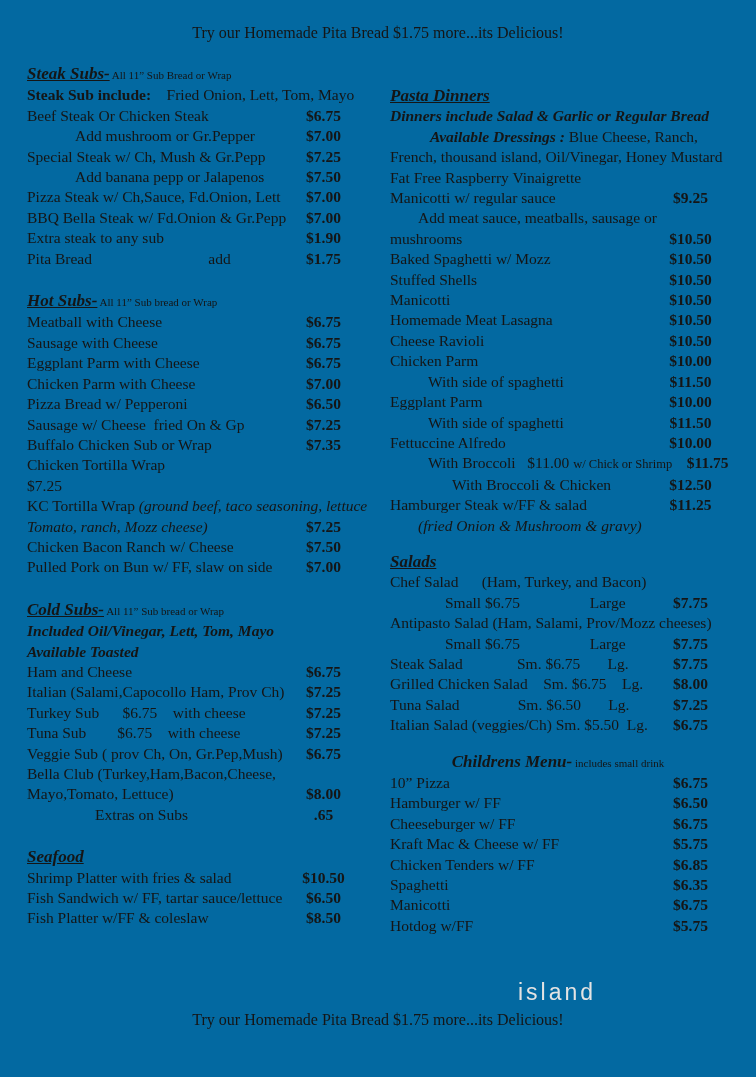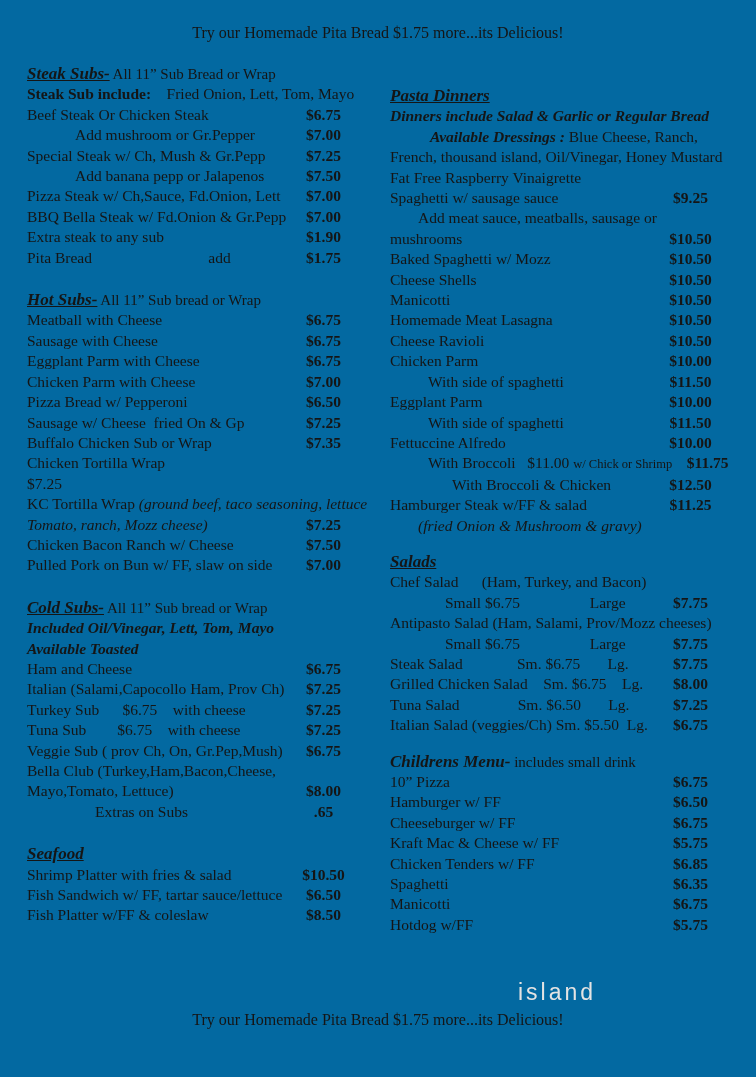--- a/index.html
+++ b/index.html
@@ -37,25 +37,25 @@
   }
   .section-title .title-main {
     font-weight: bold;
     font-style: italic;
     text-decoration: underline;
   }
   .section-title .title-main.no-underline { text-decoration: none; }
   .section-title .title-suffix {
     font-weight: normal;
     font-style: normal;
-    font-size: 15px;
+    font-size: 11px;
     text-decoration: none;
     margin-top: 16px;
   }
-  .section-title.center { text-align: left; }
+  .section-title.center { text-align: center; }
 
   .menu-row {
     display: flex;
     font-size: 15.5px;
     line-height: 20.4px;
     overflow: visible;
   }
   .item-name { flex: 1 1 auto; white-space: pre; }
   .item-price { flex: 0 0 auto; text-align: center; white-space: pre; font-weight: bold; }
   .col-left  .item-price { width: 67px; }
@@ -238,36 +238,36 @@
         <div class="menu-row">
           <span class="item-name" style="padding-left: 40px;"><span class="b i">Available Dressings :</span><span> Blue Cheese, Ranch,</span></span>
         </div>
         <div class="menu-row">
           <span class="item-name"><span>French, thousand island, Oil/Vinegar, Honey Mustard</span></span>
         </div>
         <div class="menu-row">
           <span class="item-name"><span>Fat Free Raspberry Vinaigrette</span></span>
         </div>
         <div class="menu-row">
-          <span class="item-name"><span>Spaghetti w/ sausage sauce</span></span>
+          <span class="item-name"><span>Manicotti w/ regular sauce</span></span>
           <span class="item-price">$9.25</span>
         </div>
         <div class="menu-row">
           <span class="item-name" style="padding-left: 28px;"><span>Add meat sauce, meatballs, sausage or</span></span>
         </div>
         <div class="menu-row">
           <span class="item-name"><span>mushrooms</span></span>
           <span class="item-price">$10.50</span>
         </div>
         <div class="menu-row">
           <span class="item-name"><span>Baked Spaghetti w/ Mozz</span></span>
           <span class="item-price">$10.50</span>
         </div>
         <div class="menu-row">
-          <span class="item-name"><span>Cheese Shells</span></span>
+          <span class="item-name"><span>Stuffed Shells</span></span>
           <span class="item-price">$10.50</span>
         </div>
         <div class="menu-row">
           <span class="item-name"><span>Manicotti</span></span>
           <span class="item-price">$10.50</span>
         </div>
         <div class="menu-row">
           <span class="item-name"><span>Homemade Meat Lasagna</span></span>
           <span class="item-price">$10.50</span>
         </div>

